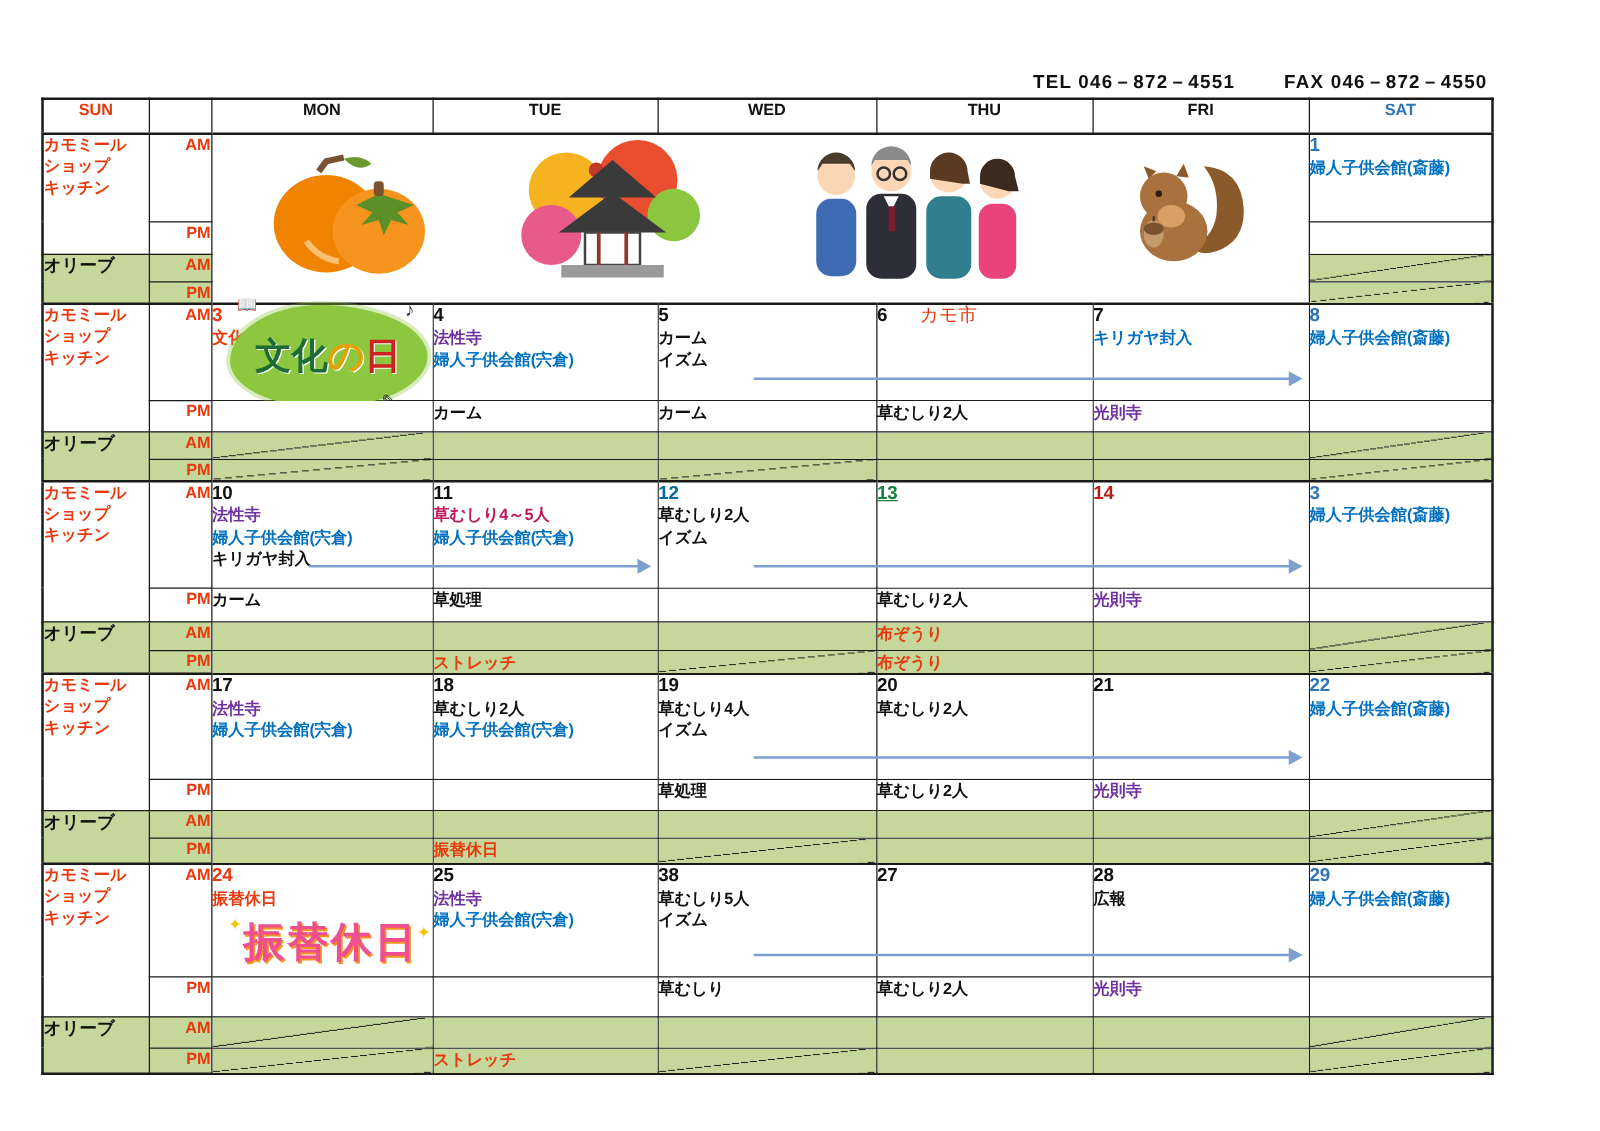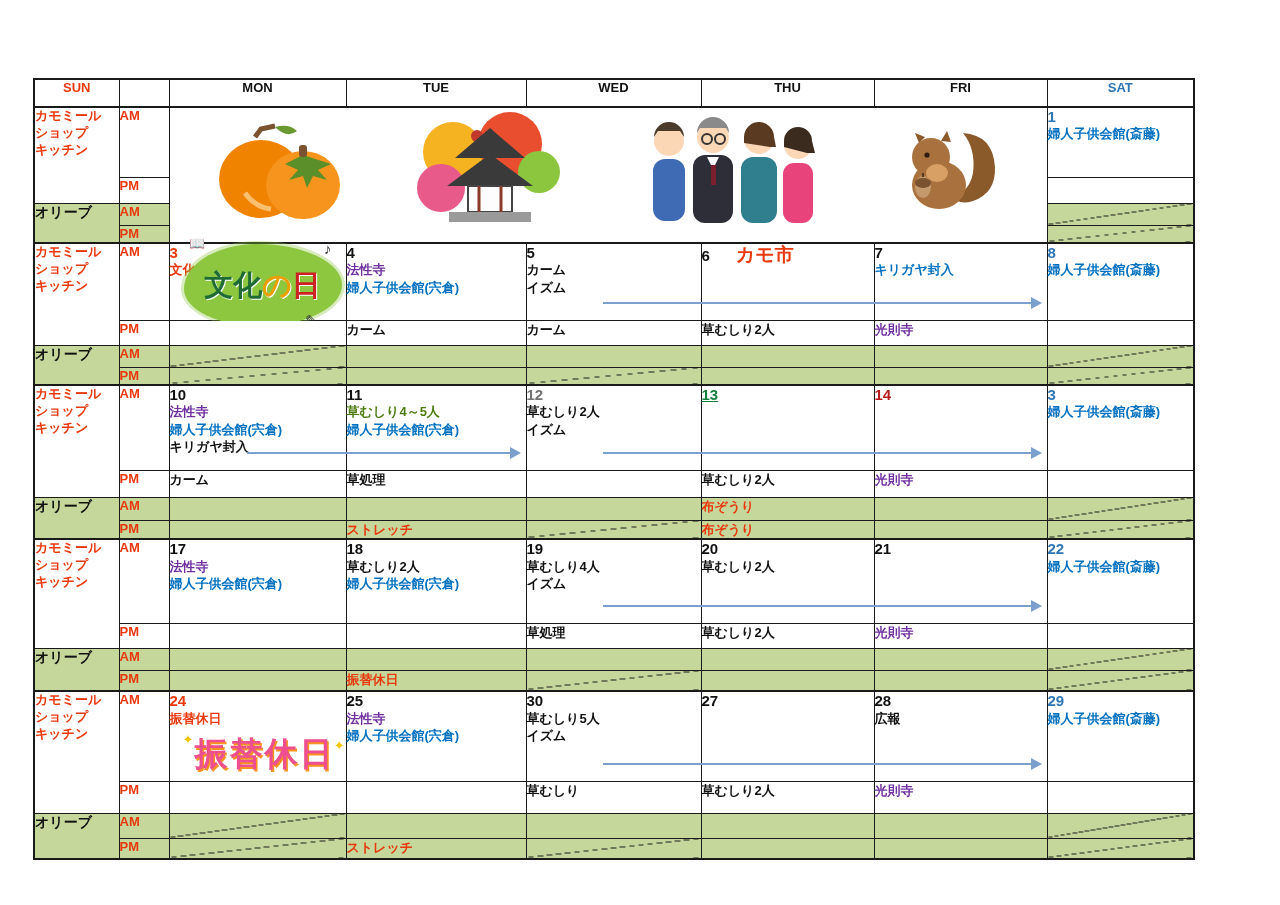--- a/index.html
+++ b/index.html
@@ -11,25 +11,25 @@
   .telline span{margin-left:34px;}
   table.cal{position:absolute;left:33px;top:78px;width:1160px;border-collapse:collapse;table-layout:fixed;}
   table.cal th,table.cal td{border:1px solid #1a1a1a;padding:0;vertical-align:top;overflow:visible;}
   table.cal{border:2px solid #1a1a1a;}
   tr.wk-top td{border-top:2px solid #1a1a1a;}
   th.dayh{font-size:13px;font-weight:bold;text-align:center;height:26px;vertical-align:middle;background:#fff;}
   th.dayh.sun{color:var(--label_red);}
   th.dayh.sat{color:var(--sat_blue);}
   td.shoplabel{color:var(--label_red);font-weight:bold;font-size:13px;line-height:1.3;padding:6px 2px 2px 6px;vertical-align:middle;background:#fff;}
   td.olivelabel{background:var(--green);font-weight:bold;font-size:14px;padding:0 0 0 5px;vertical-align:middle;color:#111;}
-  td.ampm{color:var(--label_red);font-weight:bold;font-size:13px;text-align:left;vertical-align:middle;background:#fff;}
+  td.ampm{color:var(--label_red);font-weight:bold;font-size:13px;text-align:right;vertical-align:middle;background:#fff;}
   td.ampm.g{background:var(--green);}
   td.day{position:relative;padding:1px 4px 2px 4px;background:#fff;}
   td.day .daterow{font-size:15px;font-weight:bold;line-height:1.15;}
-  td.day .suffix{margin-left:26px;color:var(--label_red);font-weight:bold;font-size:19px;}
+  td.day .suffix{margin-left:26px;color:var(--label_red);font-weight:normal;font-size:15px;}
   td.day .line{font-size:13px;font-weight:bold;line-height:1.35;white-space:nowrap;}
   td.og{background:var(--green);}
   td.diagc{background-image:linear-gradient(to bottom right,transparent 49.2%,#1a1a1a 49.2%,#1a1a1a 50.8%,transparent 50.8%);}
   td.og .oline{font-size:13px;font-weight:bold;line-height:1.3;padding-top:1px;}
   .arr{position:absolute;height:2px;background:var(--arrow);bottom:16px;}
   .arr.start{left:44%;right:-1px;}
   .arr.mid{left:-1px;right:-1px;}
   .arr.end{left:-1px;right:8px;}
   .arr.end::after{content:"";position:absolute;right:-3px;top:-5px;border-left:11px solid var(--arrow);border-top:6px solid transparent;border-bottom:6px solid transparent;}
   td.merged{background:#fff;vertical-align:middle;}
@@ -38,20 +38,24 @@
   .badge-bunka .ch{font-weight:bold;font-size:29px;line-height:1;}
   .badge-bunka .deco{position:absolute;font-size:15px;color:#333;}
   .badge-furikae{position:absolute;left:54%;transform:translateX(-50%);bottom:4px;font-size:33px;font-weight:bold;white-space:nowrap;color:var(--badge_pink);text-shadow:1.5px 1.5px 0 #f7931e;letter-spacing:2px;}
   .badge-furikae .spark{position:absolute;color:#f5c400;font-size:13px;text-shadow:none;}
   .note{position:absolute;left:33px;top:861px;width:1135px;text-align:right;font-size:13.5px;font-weight:bold;color:#111;}
 </style>
 </head>
 <body>
 
 <div class="page">
+  <div class="telline">
+    <span>TEL 046－872－4551</span>
+    <span>FAX 046－872－4550</span>
+  </div>
 
   <table class="cal">
     <colgroup>
       <col style="width:85px">
         <col style="width:50px">
         <col style="width:177px">
         <col style="width:180px">
         <col style="width:175px">
         <col style="width:173px">
         <col style="width:173px">
@@ -241,26 +245,26 @@
           <td class="ampm">AM</td>
           <td class="day am">
             <div class="daterow"><span style="color: rgb(17, 17, 17);">10</span></div>
             <div class="line" style="color: rgb(112, 48, 160);">法性寺</div>
             <div class="line" style="color: rgb(0, 112, 192);">婦人子供会館(宍倉)</div>
             <div class="line" style="color: rgb(17, 17, 17);">キリガヤ封入</div>
             <div class="arr start"></div>
           </td>
           <td class="day am">
             <div class="daterow"><span style="color: rgb(17, 17, 17);">11</span></div>
-            <div class="line" style="color: #4d7c0f;">草むしり4～5人</div>
+            <div class="line" style="color: #be185d;">草むしり4～5人</div>
             <div class="line" style="color: rgb(0, 112, 192);">婦人子供会館(宍倉)</div>
             <div class="arr end"></div>
           </td>
           <td class="day am">
-            <div class="daterow"><span style="color: #737373;">12</span></div>
+            <div class="daterow"><span style="color: #0369a1;">12</span></div>
             <div class="line" style="color: rgb(17, 17, 17);">草むしり2人</div>
             <div class="line" style="color: rgb(17, 17, 17);">イズム</div>
             <div class="arr start"></div>
           </td>
           <td class="day am">
             <div class="daterow"><span style="color: #15803d; text-decoration: underline;">13</span></div>
             <div class="arr mid"></div>
           </td>
           <td class="day am">
             <div class="daterow"><span style="color: #b91c1c;">14</span></div>
@@ -397,21 +401,21 @@
             <div class="daterow"><span style="color: rgb(232, 56, 13);">24</span></div>
             <div class="line" style="color: rgb(232, 56, 13);">振替休日</div>
             <div class="badge-furikae"><span>振替休日</span><span class="spark" style="left: -12px; top: 0px;">✦</span><span class="spark" style="right: -12px; top: 6px;">✦</span></div>
           </td>
           <td class="day am">
             <div class="daterow"><span style="color: rgb(17, 17, 17);">25</span></div>
             <div class="line" style="color: rgb(112, 48, 160);">法性寺</div>
             <div class="line" style="color: rgb(0, 112, 192);">婦人子供会館(宍倉)</div>
           </td>
           <td class="day am">
-            <div class="daterow"><span style="color: rgb(17, 17, 17);">30</span></div>
+            <div class="daterow"><span style="color: rgb(17, 17, 17);">38</span></div>
             <div class="line" style="color: rgb(17, 17, 17);">草むしり5人</div>
             <div class="line" style="color: rgb(17, 17, 17);">イズム</div>
             <div class="arr start"></div>
           </td>
           <td class="day am">
             <div class="daterow"><span style="color: rgb(17, 17, 17);">27</span></div>
             <div class="arr mid"></div>
           </td>
           <td class="day am">
             <div class="daterow"><span style="color: rgb(17, 17, 17);">28</span></div>

